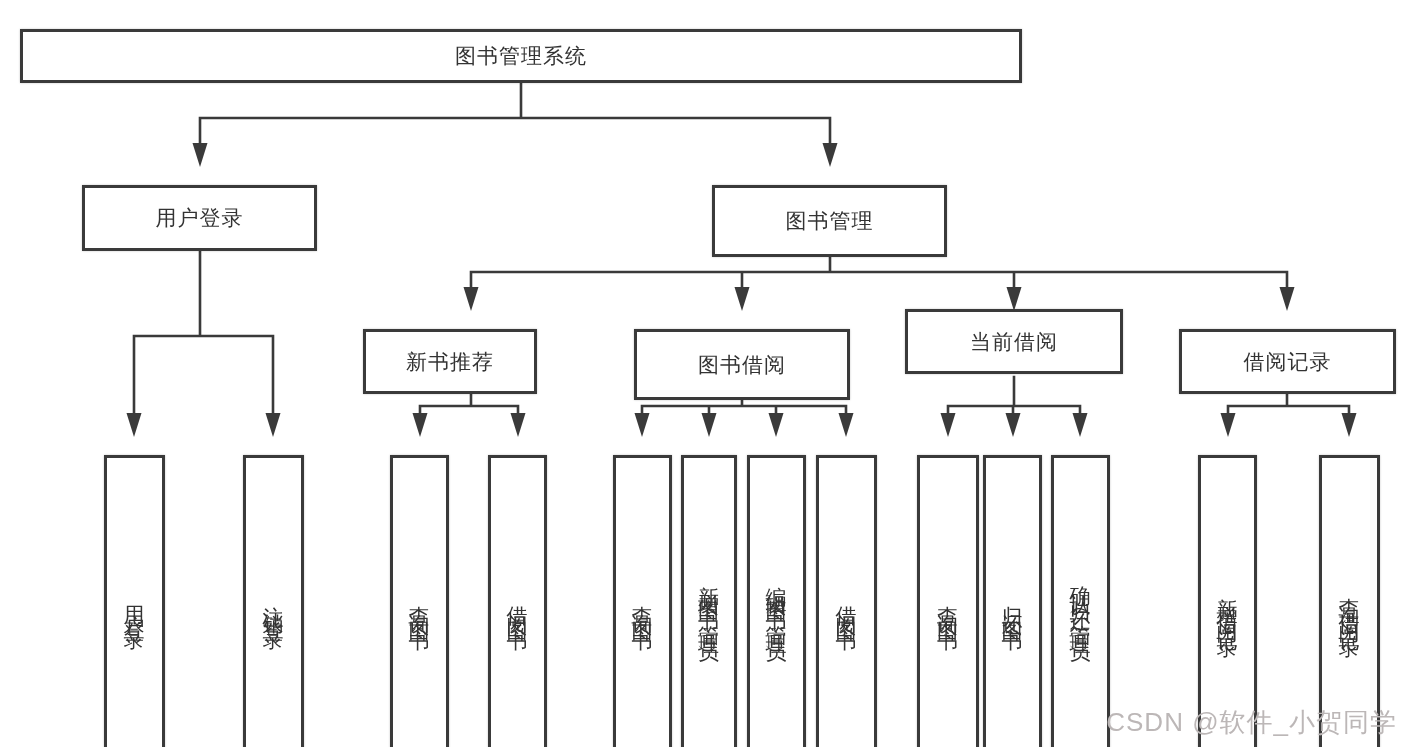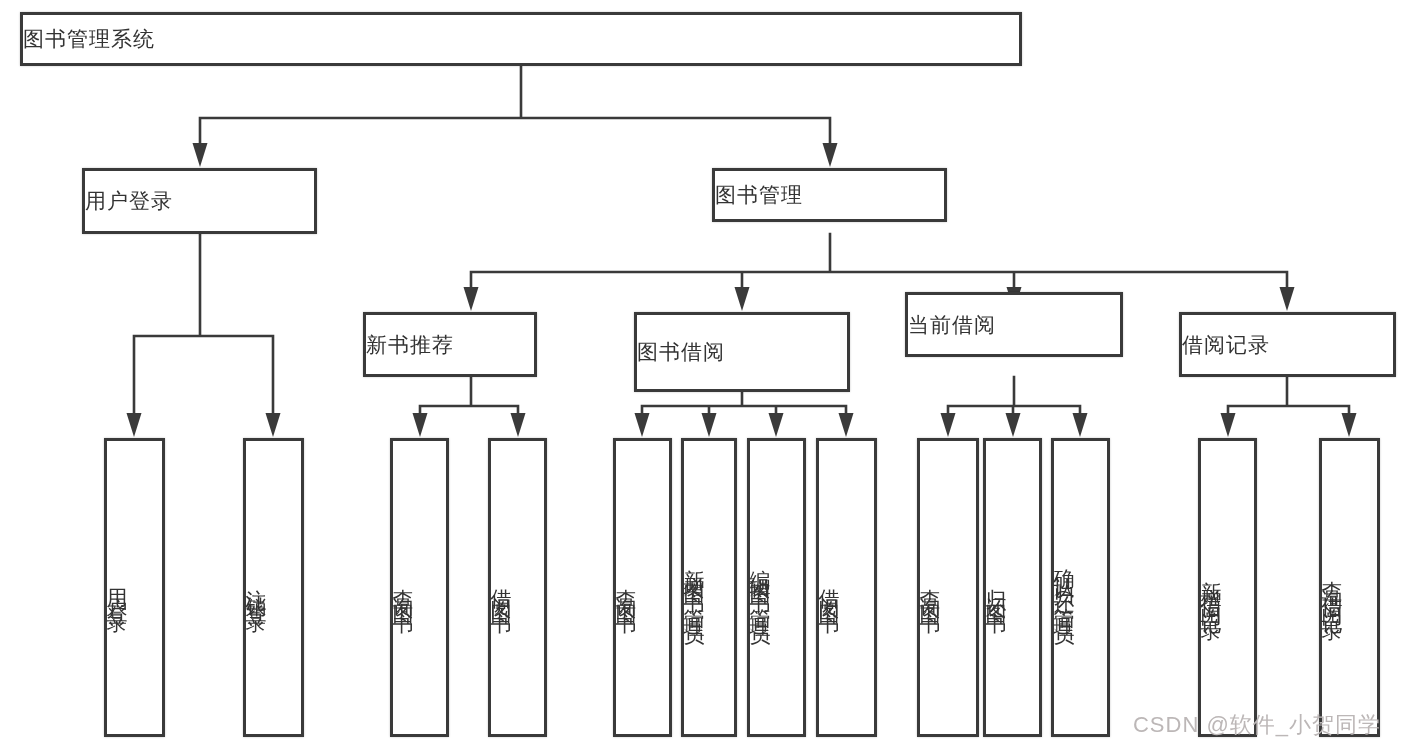--- a/index.html
+++ b/index.html
@@ -23,42 +23,43 @@
     stroke-linecap: square;
   }
   .edges polygon { fill: var(--line, #3a3a3a); }
   .box {
     position: absolute;
     box-sizing: border-box;
     border: 3px solid var(--line, #3a3a3a);
     background: var(--box-bg, #ffffff);
     display: flex;
     align-items: center;
-    justify-content: flex-start;
+    justify-content: center;
     color: var(--text, #333333);
     box-shadow: 0 0 2px rgba(0,0,0,0.22);
+    margin-top: 17px;
   }
   .box.h span {
     font-size: 21px;
     letter-spacing: 1px;
     white-space: nowrap;
   }
   .box.v span {
     writing-mode: vertical-rl;
     text-orientation: mixed;
     font-size: 21px;
     letter-spacing: 8px;
     line-height: 1;
     white-space: nowrap;
   }
   .watermark {
     position: absolute;
-    right: 24px;
+    right: 8px;
     bottom: 7px;
-    font-size: 22px;
+    font-size: 26px;
     color: var(--watermark, #bcb7b7);
     letter-spacing: 1px;
     white-space: nowrap;
   }
 </style>
 </head>
 <body>
 
 <div class="stage">
 
@@ -97,28 +98,28 @@
     </g>
   </svg>
 
   <div class="box h" style="left:20px; top:12px; width:1002px; height:54px">
     <span>图书管理系统</span>
   </div>
 
   <div class="box h" style="left:82px; top:168px; width:235px; height:66px">
     <span>用户登录</span>
   </div>
-  <div class="box h" style="left:712px; top:168px; width:235px; height:54px">
+  <div class="box h" style="left:712px; top:168px; width:235px; height:72px">
     <span>图书管理</span>
   </div>
 
   <div class="box h" style="left:363px; top:312px; width:174px; height:65px">
     <span>新书推荐</span>
   </div>
-  <div class="box h" style="left:634px; top:312px; width:216px; height:80px">
+  <div class="box h" style="left:634px; top:312px; width:216px; height:71px">
     <span>图书借阅</span>
   </div>
   <div class="box h" style="left:905px; top:292px; width:218px; height:65px">
     <span>当前借阅</span>
   </div>
   <div class="box h" style="left:1179px; top:312px; width:217px; height:65px">
     <span>借阅记录</span>
   </div>
 
   <div class="box v" style="left:104px; top:438px; width:61px; height:299px">

